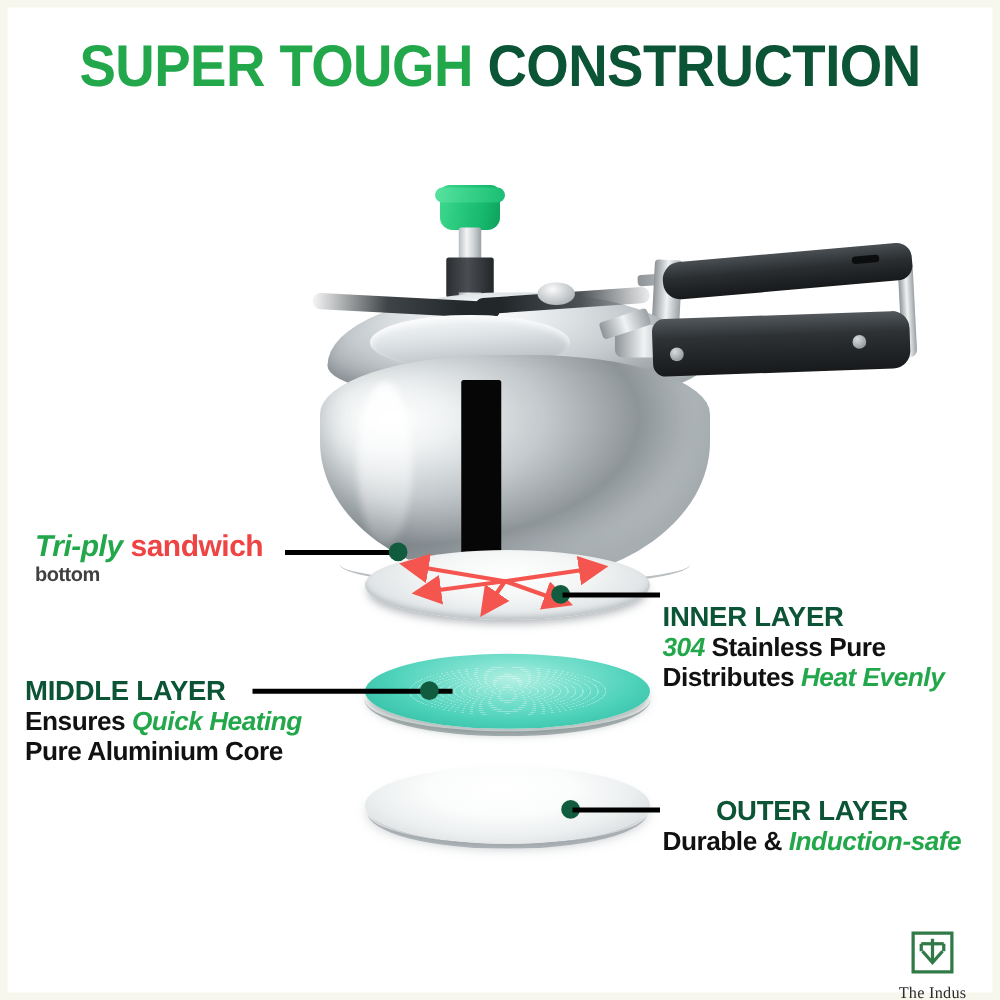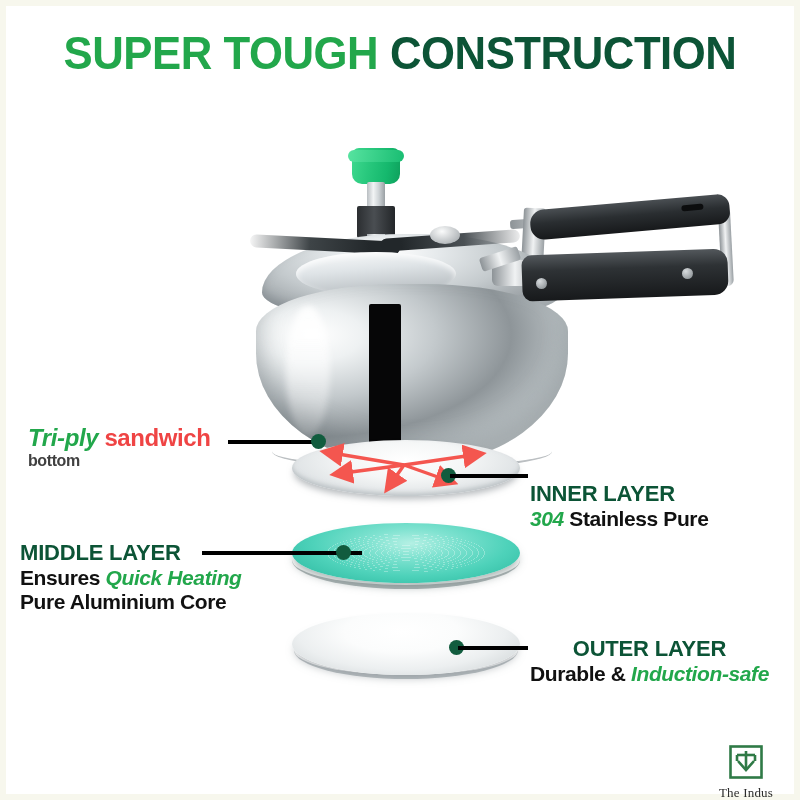--- a/index.html
+++ b/index.html
@@ -296,20 +296,23 @@
     <div class="l2">bottom</div>
   </div>
 
   <div class="co-dot" style="left:435px;top:462px;"></div>
   <div class="co-line" style="left:444px;top:468px;width:78px;"></div>
   <div class="callout c-inner">
     <div class="label lbl-head">INNER LAYER</div>
     <div class="label lbl-body">
       <span class="g">304</span><span> Stainless Pure</span>
     </div>
+    <div class="label lbl-body">
+      <span>Distributes </span><span class="g">Heat Evenly</span>
+    </div>
   </div>
 
   <div class="co-line" style="left:196px;top:545px;width:160px;"></div>
   <div class="co-dot" style="left:330px;top:539px;"></div>
   <div class="callout c-middle">
     <div class="label lbl-head">MIDDLE LAYER</div>
     <div class="label lbl-body">
       <span>Ensures </span><span class="g">Quick Heating</span>
     </div>
     <div class="label lbl-body">Pure Aluminium Core</div>

